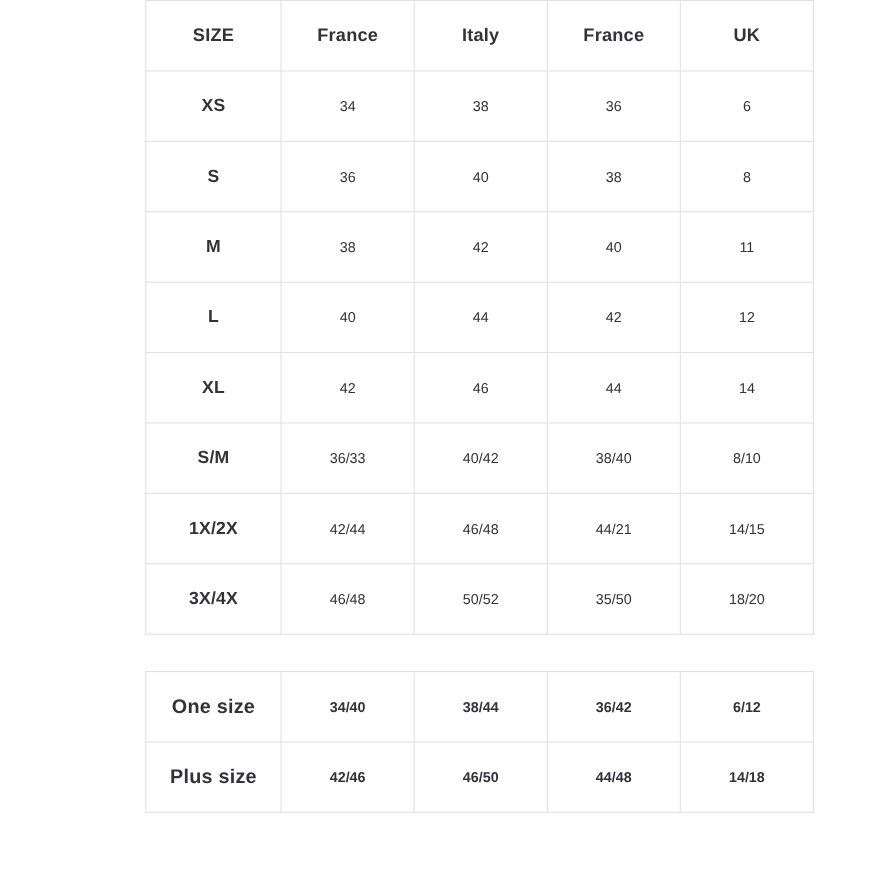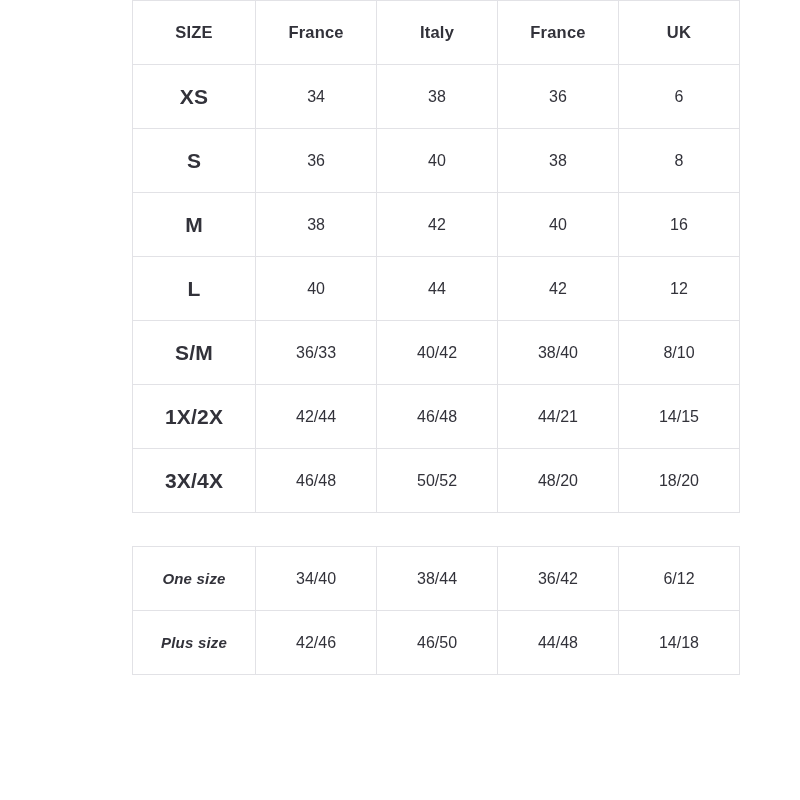--- a/index.html
+++ b/index.html
@@ -26,47 +26,47 @@
     width: 608px;
     border-collapse: collapse;
     table-layout: fixed;
   }
   table.size-table td,
   table.size-table th {
     border: 1px solid #e2e2e6;
     height: 63px;
     text-align: center;
     vertical-align: middle;
-    font-size: 16px;
+    font-size: 13px;
     font-weight: 400;
     color: #32323a;
     padding: 0;
   }
   table.size-table th {
     font-weight: 700;
     font-size: 16.5px;
     letter-spacing: 0.2px;
   }
   table.size-table td.label-cell {
     font-weight: 700;
-    font-size: 21px;
+    font-size: 16px;
     letter-spacing: 0.2px;
   }
   col.c-label { width: 118px; }
   col.c-data  { width: 116px; }
   col.c-data-last { width: 116px; }
 
   .spacer { height: 33px; }
 
   table.extra-table td {
     height: 63px;
+    font-weight: bold;
   }
   table.extra-table td.label-cell {
-    font-size: 15px;
-    font-style: italic;
+    font-size: 18px;
   }
 </style>
 </head>
 <body>
 
 <div class="page">
 
   <table class="size-table main-table">
     <colgroup>
       <col class="c-label">
@@ -97,48 +97,55 @@
         <td>36</td>
         <td>40</td>
         <td>38</td>
         <td>8</td>
       </tr>
       <tr>
         <td class="label-cell">M</td>
         <td>38</td>
         <td>42</td>
         <td>40</td>
-        <td>16</td>
+        <td>11</td>
       </tr>
       <tr>
         <td class="label-cell">L</td>
         <td>40</td>
         <td>44</td>
         <td>42</td>
         <td>12</td>
+      </tr>
+      <tr>
+        <td class="label-cell">XL</td>
+        <td>42</td>
+        <td>46</td>
+        <td>44</td>
+        <td>14</td>
       </tr>
       <tr>
         <td class="label-cell">S/M</td>
         <td>36/33</td>
         <td>40/42</td>
         <td>38/40</td>
         <td>8/10</td>
       </tr>
       <tr>
         <td class="label-cell">1X/2X</td>
         <td>42/44</td>
         <td>46/48</td>
         <td>44/21</td>
         <td>14/15</td>
       </tr>
       <tr>
         <td class="label-cell">3X/4X</td>
         <td>46/48</td>
         <td>50/52</td>
-        <td>48/20</td>
+        <td>35/50</td>
         <td>18/20</td>
       </tr>
     </tbody>
   </table>
 
   <div class="spacer"></div>
 
   <table class="size-table extra-table">
     <colgroup>
       <col class="c-label">

